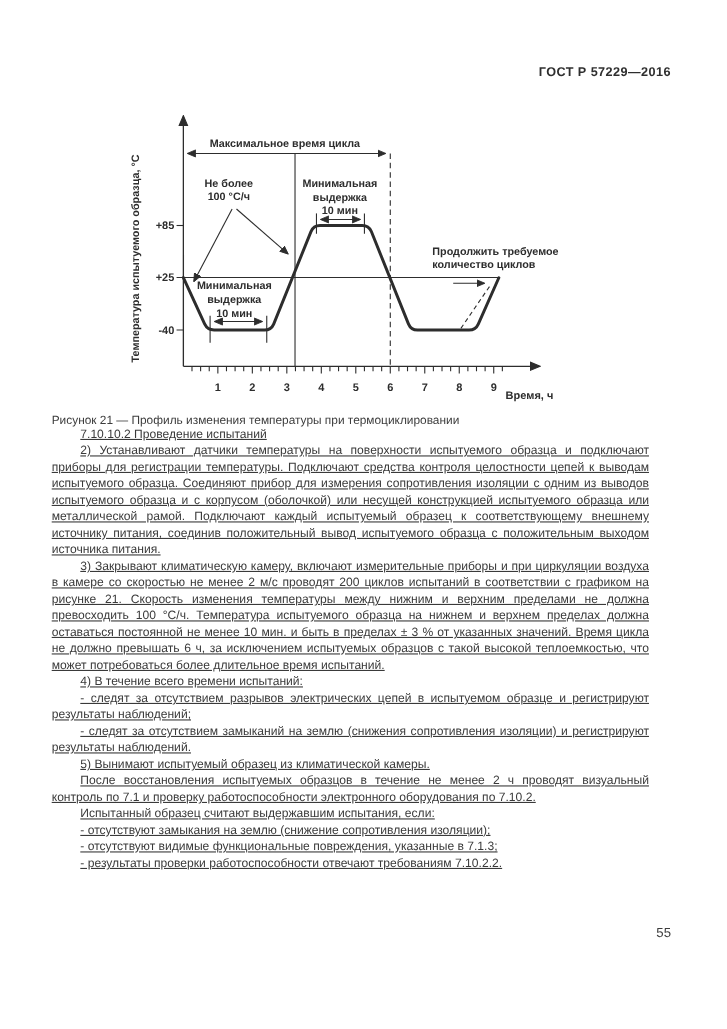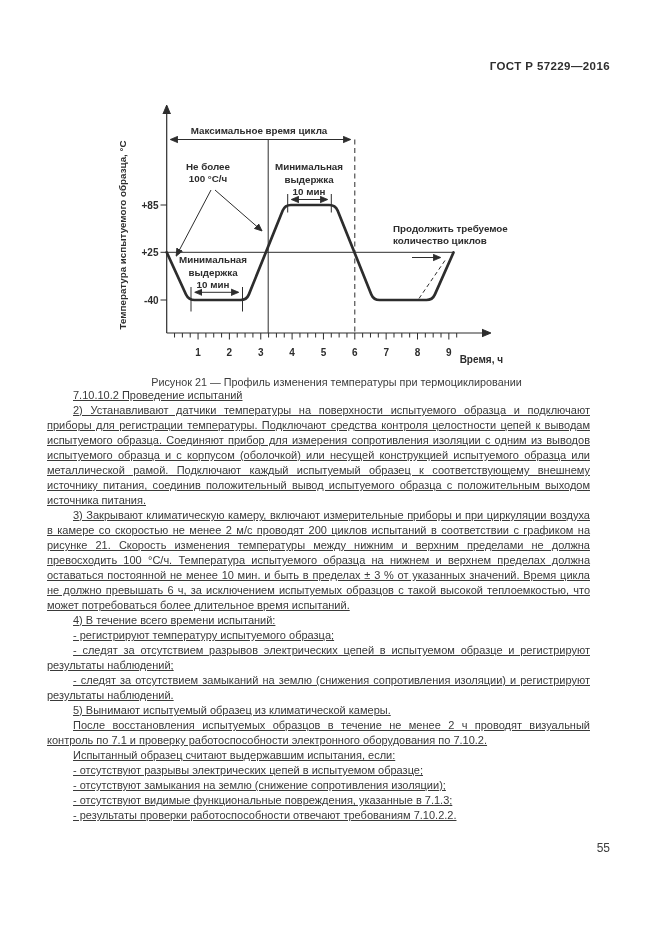--- a/index.html
+++ b/index.html
@@ -17,21 +17,21 @@
   .ax{stroke-width:1.2;fill:none;}
   .thin{stroke-width:1;fill:none;}
   .tick{stroke-width:1;}
   .dash{stroke-width:1;stroke-dasharray:5 3.5;fill:none;}
   .dashthin{stroke-width:1;stroke-dasharray:4 3;fill:none;}
   .curve{stroke-width:2.7;fill:none;stroke-linejoin:round;stroke-linecap:round;}
   .arrl{stroke-width:1;fill:none;}
   .ct{font-family:"Liberation Sans",sans-serif;font-weight:bold;fill:#2d2d2d;font-size:9.8px;}
   .ct-num{font-size:10px;}
   .caption{
-    position:absolute;top:376px;left:65px;width:543px;text-align:center;
+    position:absolute;top:376px;left:47px;width:543px;text-align:left;
     font-size:10.8px;color:#3c3c3c;
   }
   .body{
     position:absolute;top:388px;left:47px;width:543px;
     font-size:11px;line-height:15px;text-align:justify;color:#3a3a3a;text-decoration:underline;
   }
   .body p{margin:0;text-indent:26px;}
   .pagenum{position:absolute;top:841px;right:79px;font-size:12px;color:#3c3c3c;}
 </style>
 </head>
@@ -149,26 +149,24 @@
     <text class="ct" font-size="9.3" transform="translate(126,235) rotate(-90)" text-anchor="middle">Температура испытуемого образца, °С</text>
   </svg>
 
   <div class="caption">Рисунок 21 — Профиль изменения температуры при термоциклировании</div>
 
   <div class="body">
     <p>7.10.10.2 Проведение испытаний</p>
     <p>2) Устанавливают датчики температуры на поверхности испытуемого образца и подключают приборы для регистрации температуры. Подключают средства контроля целостности цепей к выводам испытуемого образца. Соединяют прибор для измерения сопротивления изоляции с одним из выводов испытуемого образца и с корпусом (оболочкой) или несущей конструкцией испытуемого образца или металлической рамой. Подключают каждый испытуемый образец к соответствующему внешнему источнику питания, соединив положительный вывод испытуемого образца с положительным выходом источника питания.</p>
     <p>3) Закрывают климатическую камеру, включают измерительные приборы и при циркуляции воздуха в камере со скоростью не менее 2 м/с проводят 200 циклов испытаний в соответствии с графиком на рисунке 21. Скорость изменения температуры между нижним и верхним пределами не должна превосходить 100 °С/ч. Температура испытуемого образца на нижнем и верхнем пределах должна оставаться постоянной не менее 10 мин. и быть в пределах ± 3 % от указанных значений. Время цикла не должно превышать 6 ч, за исключением испытуемых образцов с такой высокой теплоемкостью, что может потребоваться более длительное время испытаний.</p>
     <p>4) В течение всего времени испытаний:</p>
-    <p>- регистрируют температуру испытуемого образца;</p>
     <p>- следят за отсутствием разрывов электрических цепей в испытуемом образце и регистрируют результаты наблюдений;</p>
     <p>- следят за отсутствием замыканий на землю (снижения сопротивления изоляции) и регистрируют результаты наблюдений.</p>
     <p>5) Вынимают испытуемый образец из климатической камеры.</p>
     <p>После восстановления испытуемых образцов в течение не менее 2 ч проводят визуальный контроль по 7.1 и проверку работоспособности электронного оборудования по 7.10.2.</p>
     <p>Испытанный образец считают выдержавшим испытания, если:</p>
-    <p>- отсутствуют разрывы электрических цепей в испытуемом образце;</p>
     <p>- отсутствуют замыкания на землю (снижение сопротивления изоляции);</p>
     <p>- отсутствуют видимые функциональные повреждения, указанные в 7.1.3;</p>
     <p>- результаты проверки работоспособности отвечают требованиям 7.10.2.2.</p>
   </div>
 
   <div class="pagenum">55</div>
 </div>
 
 </body></html>

